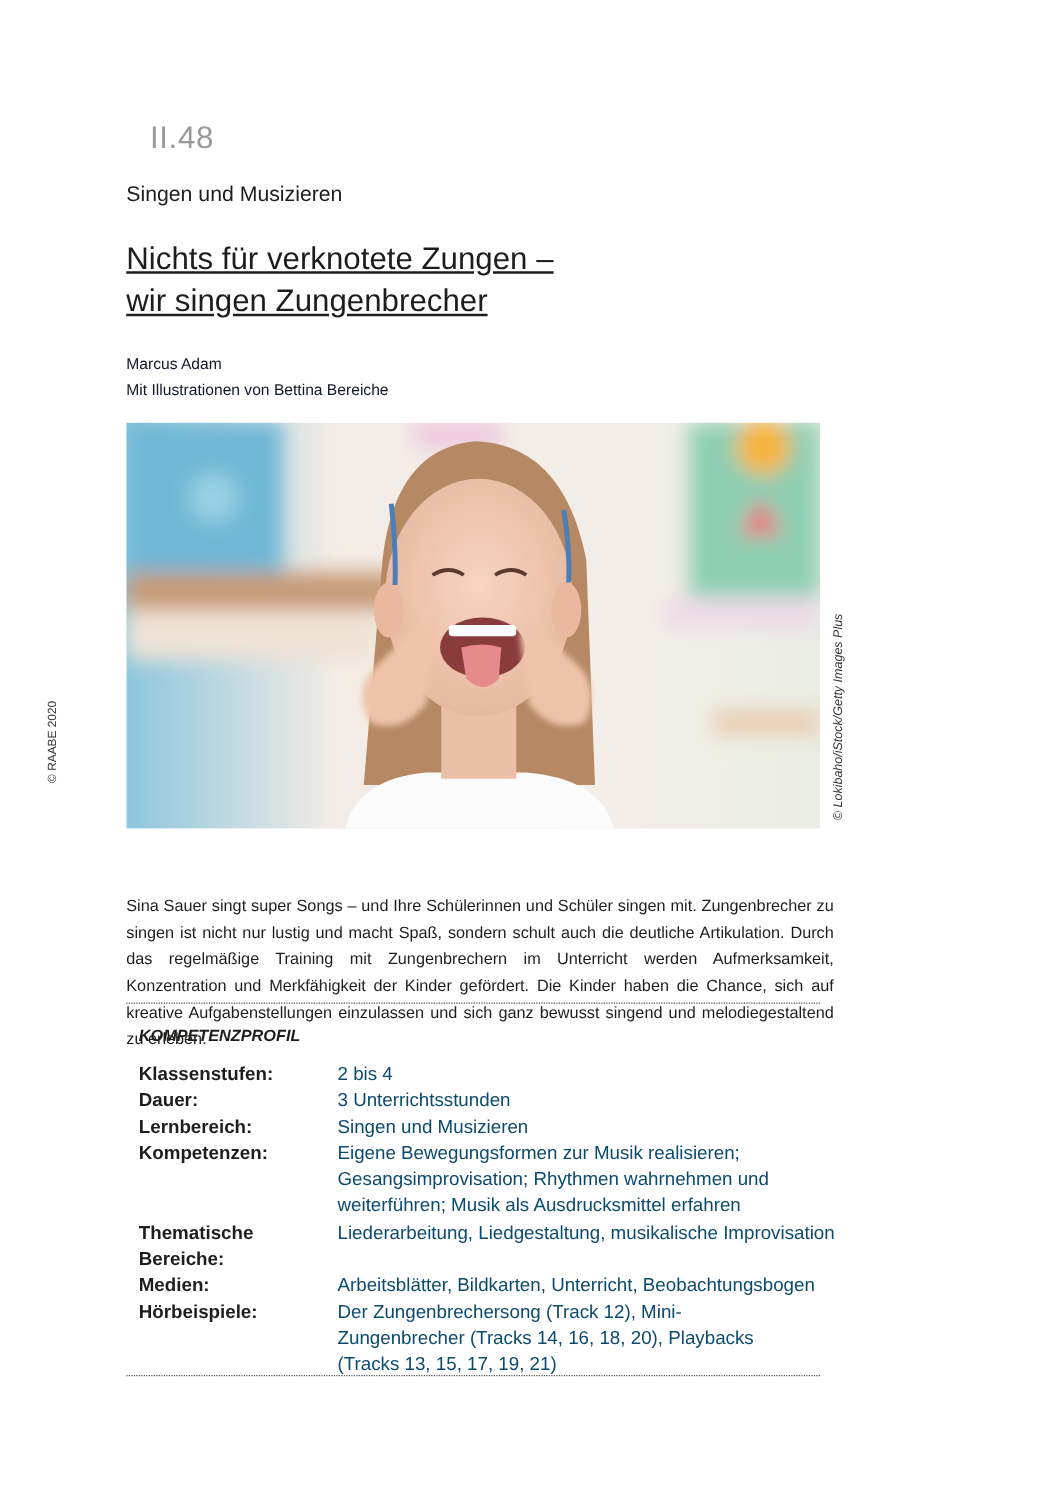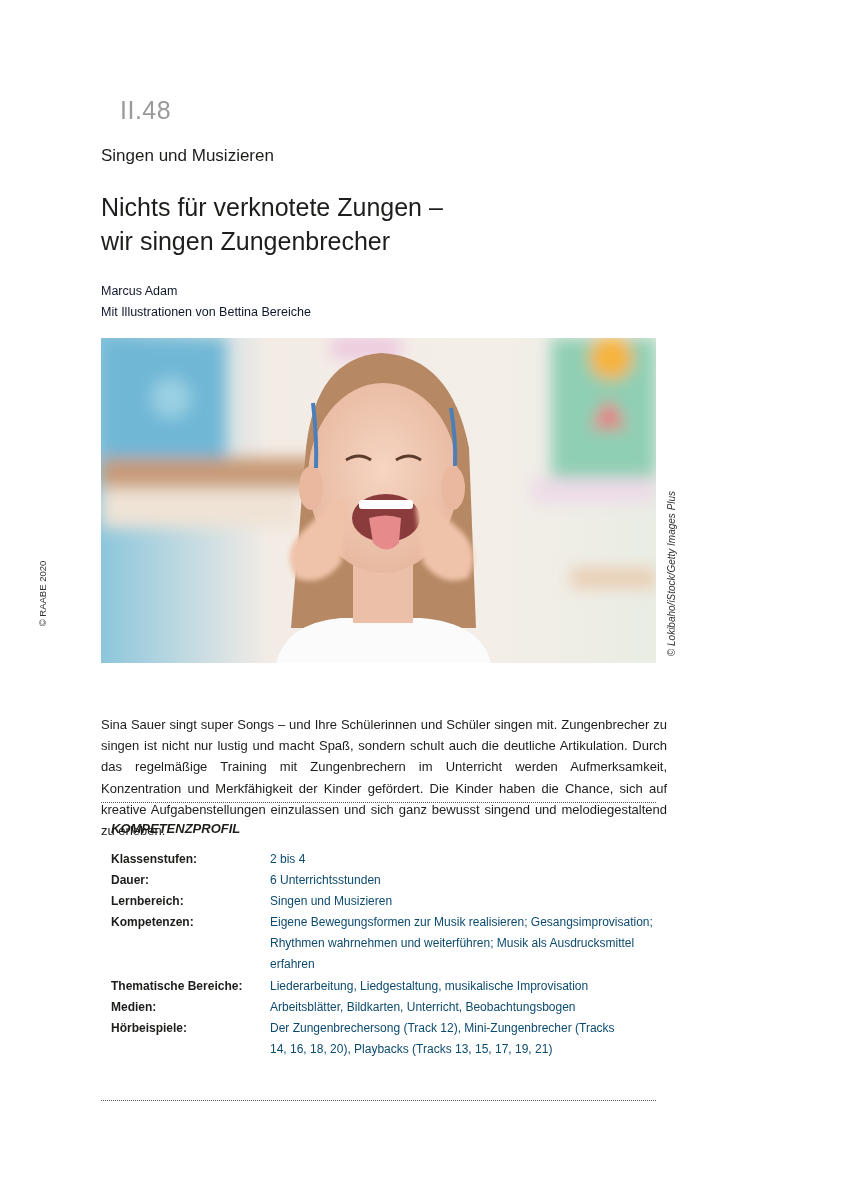--- a/index.html
+++ b/index.html
@@ -1,35 +1,35 @@
 <!DOCTYPE html>
 <html><head>
 <meta charset="utf-8">
 <style>
   html, body { margin: 0; padding: 0; background: #ffffff; }
   body { width: 848px; height: 1200px; position: relative; overflow: hidden;
          font-family: "Liberation Sans", "DejaVu Sans", sans-serif; color: #1d1d1b; }
   .abs { position: absolute; }
   .code { left: 101px; top: 96px; font-size: 25px; color: #9a9a9a; letter-spacing: 0.5px; margin-left: 19px; }
   .section { left: 101px; top: 146px; font-size: 17px; color: #1d1d1b; }
-  .title { left: 101px; top: 190px; font-size: 25px; line-height: 34px; color: #1d1d1b; width: 500px; }
+  .title { left: 101px; top: 190px; font-size: 25px; line-height: 34px; color: #1d1d1b; width: 500px; text-decoration: underline; }
   .author { left: 101px; top: 281px; font-size: 12.5px; color: #0f172a; line-height: 21px; }
   .photo { left: 101px; top: 338px; width: 555px; height: 325px; overflow: hidden; }
   .side-copy { left: 34px; top: 540px; width: 14px; height: 110px; }
   .side-copy span { position: absolute; left: -42px; top: 48px; width: 100px; transform: rotate(-90deg);
                     font-size: 9.5px; color: #333; white-space: nowrap; text-align: center; }
   .photo-credit { left: 662px; top: 480px; width: 14px; height: 190px; }
   .photo-credit span { position: absolute; left: -86px; top: 88px; width: 190px; transform: rotate(-90deg);
                        font-size: 10px; font-style: italic; color: #333; white-space: nowrap; text-align: center; }
   .intro { left: 101px; top: 714px; width: 566px; font-size: 13px; line-height: 21.2px; color: #1d1d1b; text-align: justify; }
   .dots { left: 101px; width: 555px; height: 0; border-top: 1.5px dotted #555; }
   .dots1 { top: 802px; }
   .dots2 { top: 1100px; }
   .profile-head { left: 111px; top: 821px; font-size: 13px; font-weight: bold; color: #1d1d1b; font-style: italic; }
-  .profile { left: 111px; top: 849px; width: 560px; font-size: 12px; line-height: 21.1px; }
+  .profile { left: 111px; top: 849px; width: 560px; font-size: 15px; line-height: 21.1px; }
   .row { display: flex; }
   .row .lbl { width: 159px; font-weight: bold; flex-shrink: 0; color: #1d1d1b; }
   .row .val { color: #0c4a6e; }
 </style>
 </head>
 <body>
 
 <div class="abs code">II.48</div>
 <div class="abs section">Singen und Musizieren</div>
 <div class="abs title">
@@ -117,21 +117,21 @@
 
 <div class="abs profile-head">KOMPETENZPROFIL</div>
 
 <div class="abs profile">
   <div class="row">
     <div class="lbl">Klassenstufen:</div>
     <div class="val">2 bis 4</div>
   </div>
   <div class="row">
     <div class="lbl">Dauer:</div>
-    <div class="val">6 Unterrichtsstunden</div>
+    <div class="val">3 Unterrichtsstunden</div>
   </div>
   <div class="row">
     <div class="lbl">Lernbereich:</div>
     <div class="val">Singen und Musizieren</div>
   </div>
   <div class="row">
     <div class="lbl">Kompetenzen:</div>
     <div class="val" style="width:395px">Eigene Bewegungsformen zur Musik realisieren; Gesangsimprovisation; Rhythmen wahrnehmen und weiterführen; Musik als Ausdrucksmittel erfahren</div>
   </div>
   <div class="row">

